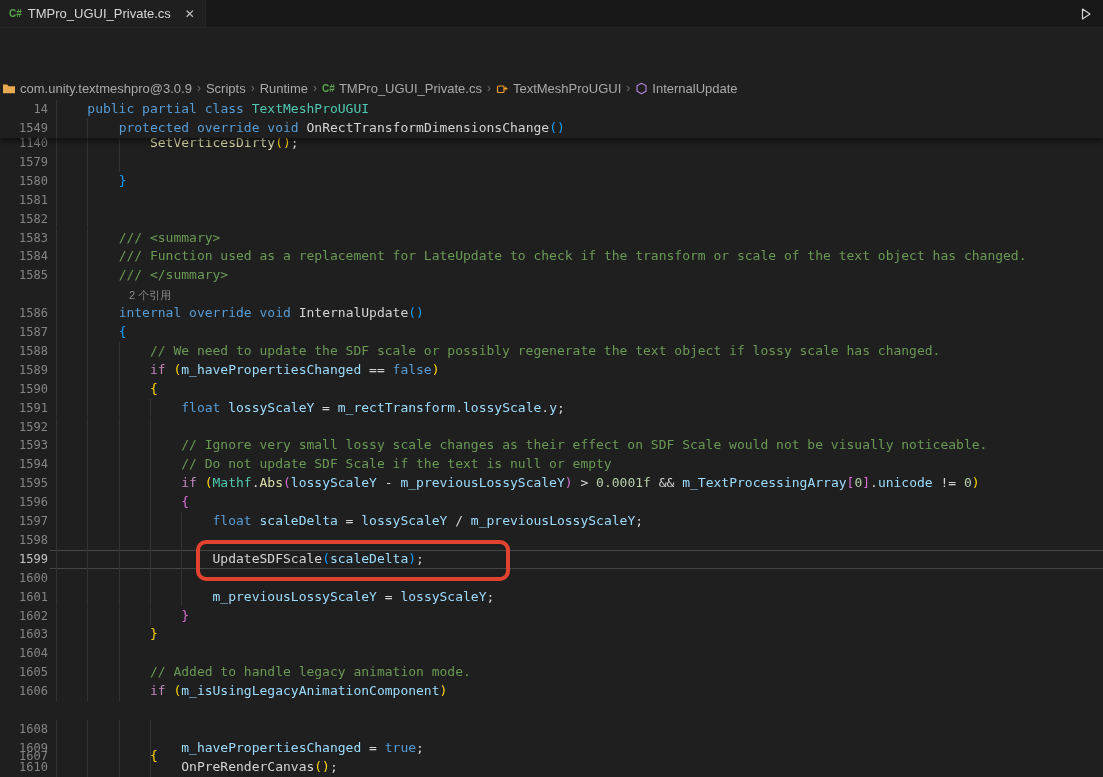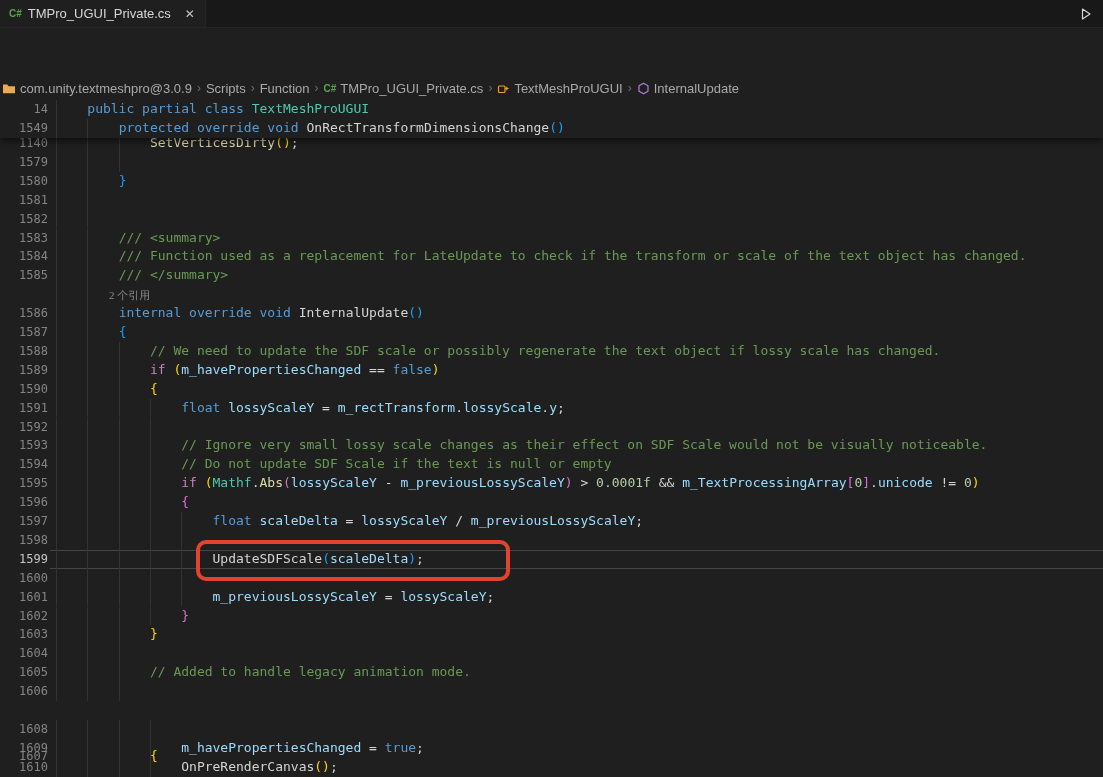--- a/index.html
+++ b/index.html
@@ -78,21 +78,21 @@
         </svg>
       </span>
       <span>com.unity.textmeshpro@3.0.9</span>
     </span>
     <span class="crumb-sep">›</span>
     <span class="crumb">
       <span>Scripts</span>
     </span>
     <span class="crumb-sep">›</span>
     <span class="crumb">
-      <span>Function</span>
+      <span>Runtime</span>
     </span>
     <span class="crumb-sep">›</span>
     <span class="crumb">
       <span style="display: inline-flex;">
         <span class="ficon-sm">C#</span>
       </span>
       <span>TMPro_UGUI_Private.cs</span>
     </span>
     <span class="crumb-sep">›</span>
     <span class="crumb">
@@ -161,21 +161,21 @@
       </div>
       <div class="row" style="top: 166.3px;">
         <span class="guide" style="left: 56px;"></span>
         <span class="guide" style="left: 87.3px;"></span>
         <span class="ln">1585</span>
         <span class="code">        <span class="com">/// &lt;/summary&gt;</span></span>
       </div>
       <div class="row" style="top: 185.2px;">
         <span class="guide" style="left: 56px;"></span>
         <span class="guide" style="left: 87.3px;"></span>
-        <span class="code lens" style="left: 109px; font-family: Liberation Serif, serif;">2 个引用</span>
+        <span class="code lens" style="left: 129px;">2 个引用</span>
       </div>
       <div class="row" style="top: 204.1px;">
         <span class="guide" style="left: 56px;"></span>
         <span class="guide" style="left: 87.3px;"></span>
         <span class="ln">1586</span>
         <span class="code">        <span class="kw">internal</span><span class="pun"> </span><span class="kw">override</span><span class="pun"> </span><span class="kw">void</span><span class="pun"> </span><span class="mtw">InternalUpdate</span><span class="b3">()</span></span>
       </div>
       <div class="row" style="top: 223px;">
         <span class="guide" style="left: 56px;"></span>
         <span class="guide" style="left: 87.3px;"></span>
@@ -319,20 +319,21 @@
         <span class="guide" style="left: 87.3px;"></span>
         <span class="guide" style="left: 118.6px;"></span>
         <span class="ln">1605</span>
         <span class="code">            <span class="com">// Added to handle legacy animation mode.</span></span>
       </div>
       <div class="row" style="top: 582.1px; padding-left: 47px;">
         <span class="guide" style="left: 56px;"></span>
         <span class="guide" style="left: 87.3px;"></span>
         <span class="guide" style="left: 118.6px;"></span>
         <span class="ln">1606</span>
+        <span class="code">            <span class="ctl">if</span><span class="pun"> </span><span class="b1">(</span><span class="var">m_isUsingLegacyAnimationComponent</span><span class="b1">)</span></span>
       </div>
       <div class="row" style="top: 601px; margin-top: 46px;">
         <span class="guide" style="left: 56px;"></span>
         <span class="guide" style="left: 87.3px;"></span>
         <span class="guide" style="left: 118.6px;"></span>
         <span class="ln">1607</span>
         <span class="code">            <span class="b1">{</span></span>
       </div>
       <div class="row" style="top: 619.9px;">
         <span class="guide" style="left: 56px;"></span>

